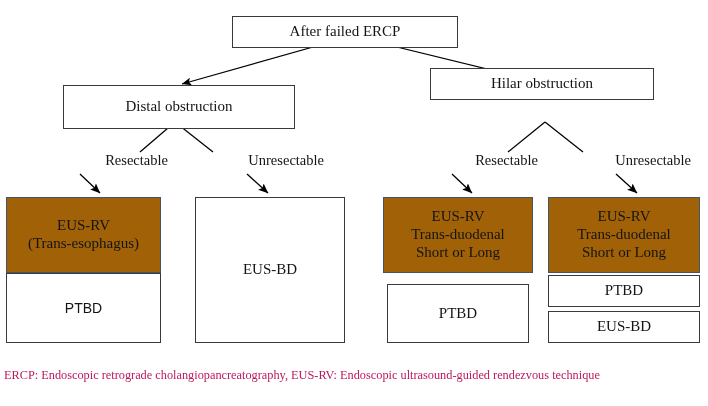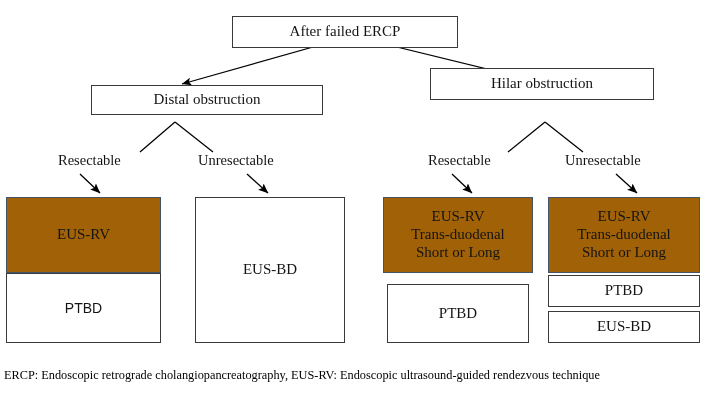--- a/index.html
+++ b/index.html
@@ -60,31 +60,31 @@
   .node.sans {
     font-family: "Liberation Sans", "DejaVu Sans", sans-serif;
     font-size: 14px;
   }
 
   .edge-label {
     position: absolute;
     font-size: 14.5px;
     color: #141414;
     white-space: nowrap;
-    text-align: left;
+    text-align: right;
   }
 
   .footnotes {
     position: absolute;
     left: 4px;
     top: 366px;
     width: 702px;
     font-size: 12.3px;
     line-height: 1.52;
-    color: #000000;
+    color: #be185d;
     white-space: nowrap;
   }
   .footnotes div { white-space: nowrap; }
 </style>
 </head>
 <body>
 
 <div id="flow">
 
   <svg class="edges" viewBox="0 0 708 406">
@@ -116,39 +116,40 @@
       <line x1="616" y1="174" x2="637" y2="193"></line>
     </g>
   </svg>
 
   <div class="node" style="left:232px; top:4px; width:226px; height:32px;margin-top:12px;">
     <div class="lines">
       <span>After failed ERCP</span>
     </div>
   </div>
 
-  <div class="node" style="left:63px; top:85px; width:232px; height:30px;margin-left:28px;">
+  <div class="node" style="left:63px; top:85px; width:232px; height:44px;">
     <div class="lines">
       <span>Distal obstruction</span>
     </div>
   </div>
   <div class="node" style="left:430px; top:68px; width:224px; height:32px;">
     <div class="lines">
       <span>Hilar obstruction</span>
     </div>
   </div>
 
   <div class="edge-label" style="left:58px; top:152px; width:110px;">Resectable</div>
   <div class="edge-label" style="left:198px; top:152px; width:126px;">Unresectable</div>
   <div class="edge-label" style="left:428px; top:152px; width:110px;">Resectable</div>
   <div class="edge-label" style="left:565px; top:152px; width:126px;">Unresectable</div>
 
   <div class="node blue" style="left:6px; top:197px; width:155px; height:76px;">
     <div class="lines">
       <span>EUS-RV</span>
+      <span>(Trans-esophagus)</span>
     </div>
   </div>
   <div class="node sans" style="left:6px; top:273px; width:155px; height:70px;">
     <div class="lines">
       <span>PTBD</span>
     </div>
   </div>
 
   <div class="node" style="left:195px; top:197px; width:150px; height:146px;">
     <div class="lines">

